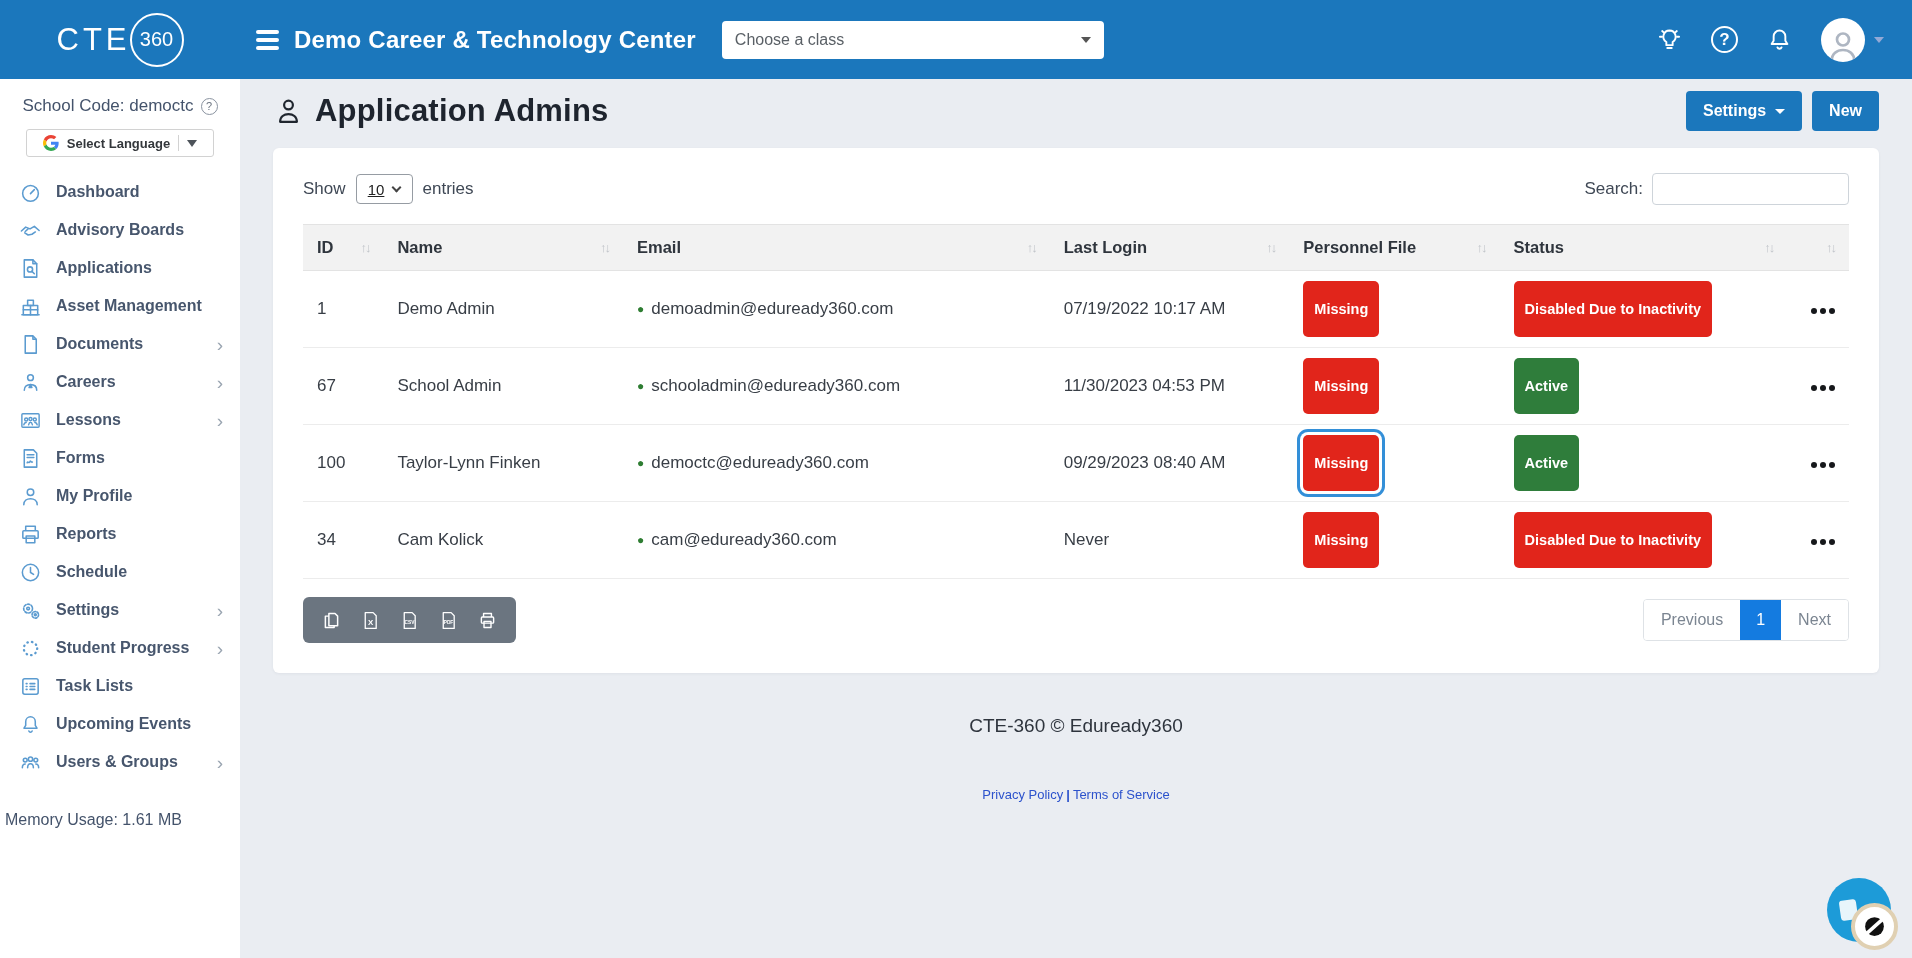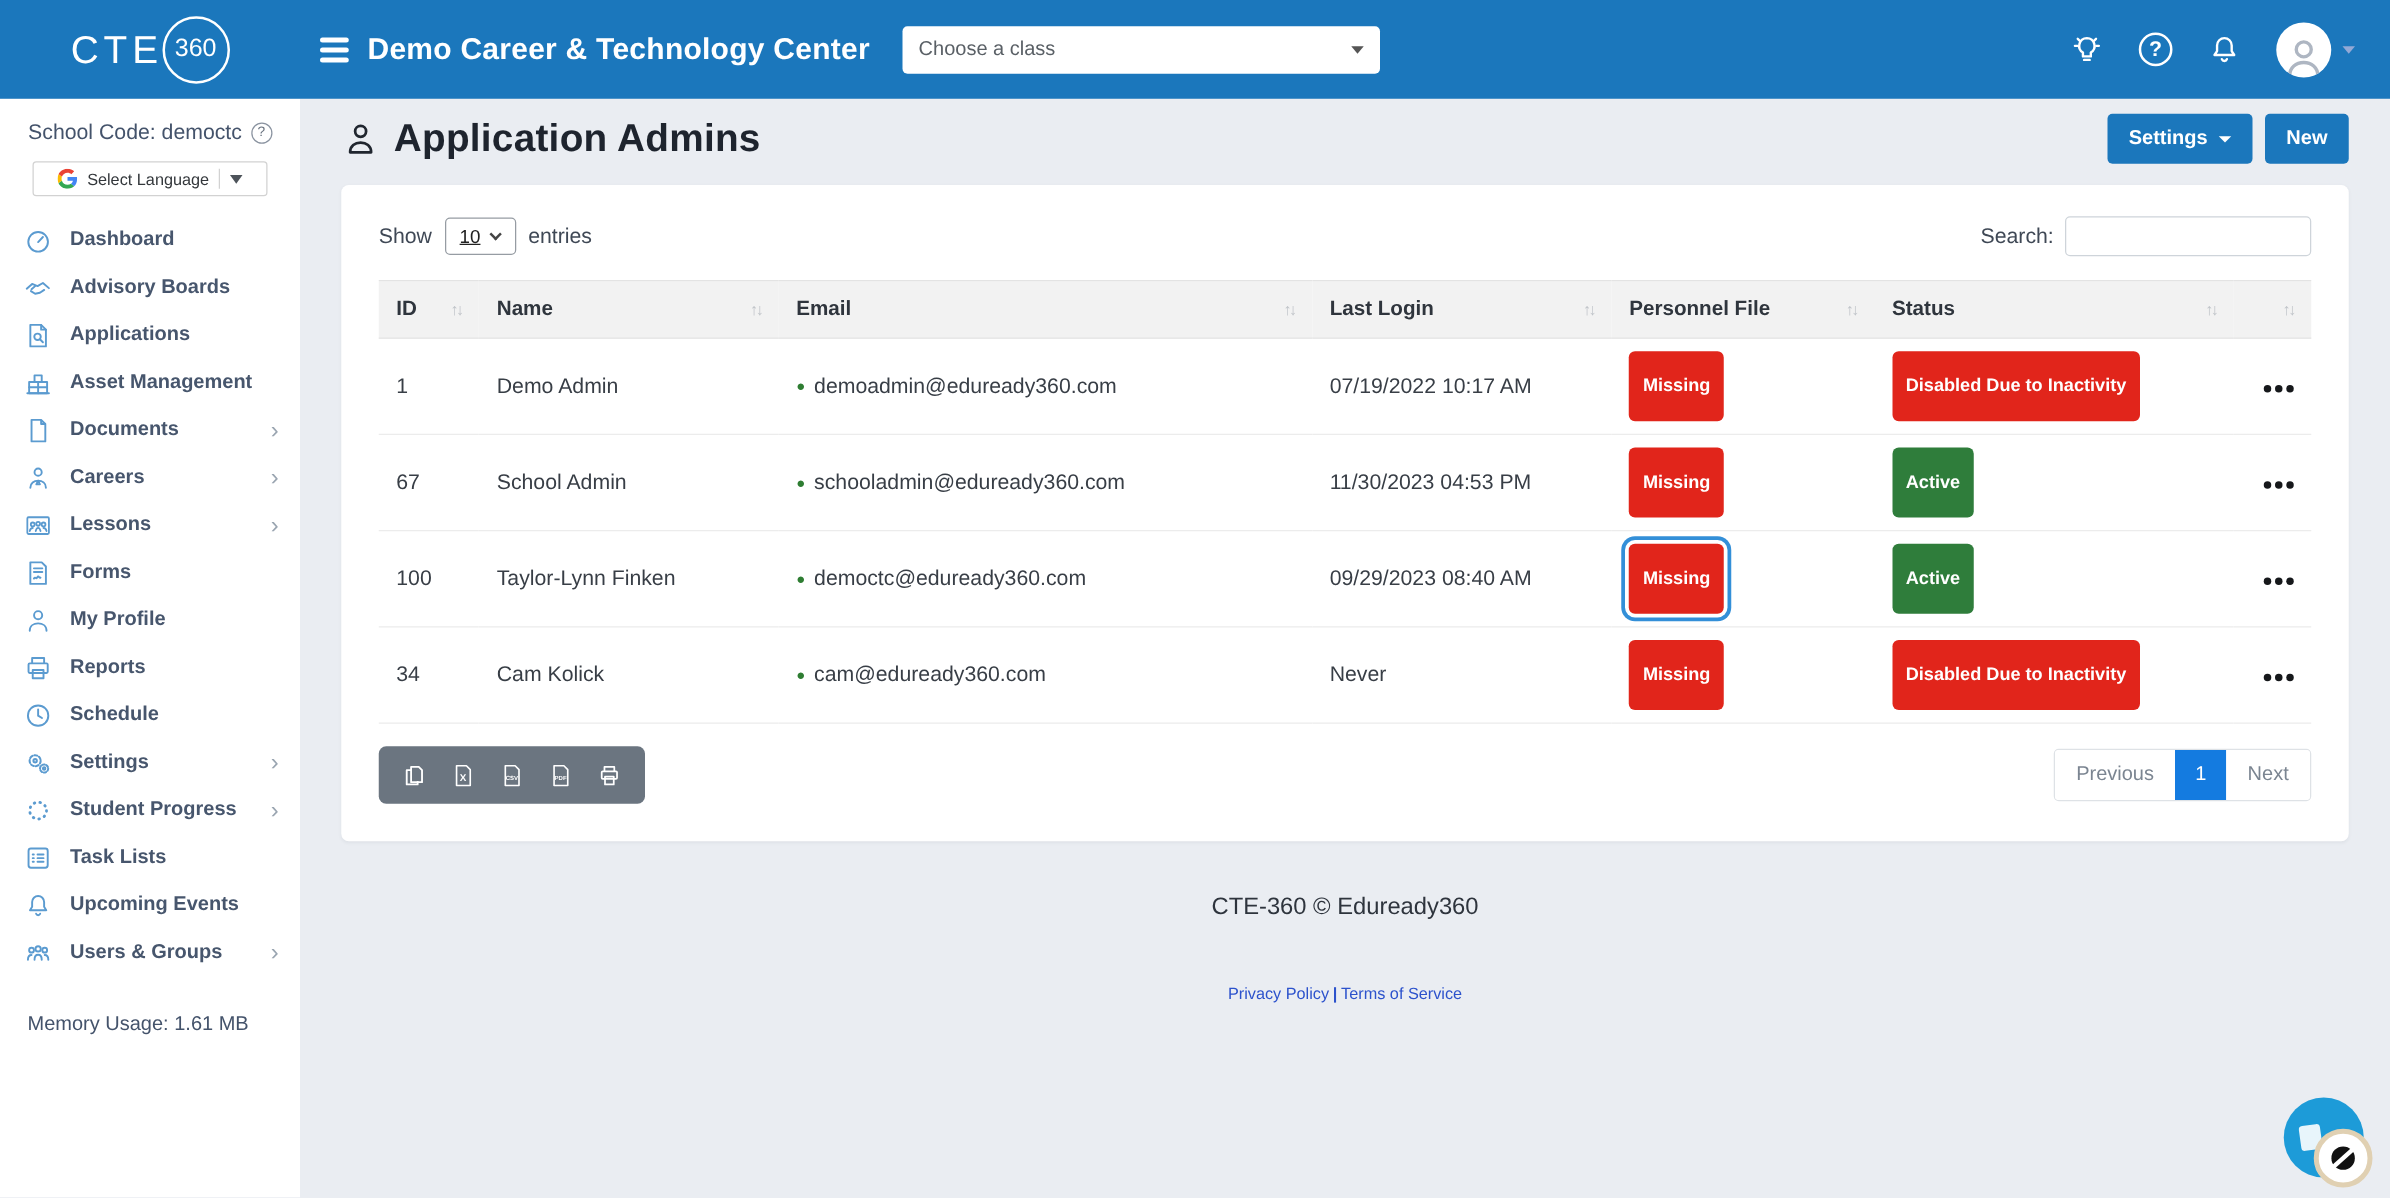--- a/index.html
+++ b/index.html
@@ -21,30 +21,30 @@
   .top-icon { color:#fff; display:flex; align-items:center; justify-content:center; cursor:pointer; }
   .help-bubble { width:27px; height:27px; border:2px solid #fff; border-radius:50%; color:#fff; font-size:17px; font-weight:bold; display:flex; align-items:center; justify-content:center; }
   .avatar-group { display:flex; align-items:center; gap:9px; cursor:pointer; }
   .avatar { width:44px; height:44px; background:#fff; border-radius:50%; display:flex; align-items:flex-end; justify-content:center; overflow:hidden; }
   .avatar-caret { width:0; height:0; border-left:5px solid transparent; border-right:5px solid transparent; border-top:6px solid #93a9d6; }
 
   
   .sidebar { position:absolute; top:79px; left:0; bottom:0; width:240px; background:#fff; }
   .school-code-row { margin-top:17px; display:flex; align-items:center; justify-content:center; gap:7px; color:#44536b; font-size:17px; }
   .help-circle { width:17px; height:17px; border:1px solid #8a93a0; border-radius:50%; font-size:11px; color:#6b7480; display:inline-flex; align-items:center; justify-content:center; cursor:pointer; }
-  .lang-widget { margin:13px auto 0; width:188px; height:28px; border:1px solid #d2d2d2; border-radius:3px; display:flex; align-items:center; justify-content:center; gap:8px; font-size:13px; color:#33373b; background:#fff; cursor:pointer; }
+  .lang-widget { margin:13px auto 0; width:188px; height:28px; border:1px solid #d2d2d2; border-radius:3px; display:flex; align-items:center; justify-content:center; gap:8px; font-size:13px; color:#33373b; background:#fff; cursor:pointer;font-weight:bold; }
   .lang-divider { width:1px; height:16px; background:#d2d2d2; }
   .lang-caret { width:0; height:0; border-left:5px solid transparent; border-right:5px solid transparent; border-top:7px solid #4d535a; }
   .nav { margin-top:16px; }
   .nav-item { height:38px; display:flex; align-items:center; padding:0 17px 0 18px; cursor:pointer; }
   .nav-icon { width:25px; height:25px; color:#5b9bd0; margin-right:13px; display:flex; align-items:center; justify-content:center; flex:none; }
   .nav-icon svg { width:23px; height:23px; }
   .nav-label { font-size:16px; color:#47566d; font-weight:bold; }
   .nav-chevron { margin-left:auto; color:#9aa5b1; font-size:19px; line-height:1; }
-  .memory { margin-top:30px; padding-left:22px; color:#44536b; font-size:16px; }
+  .memory { margin-top:30px; padding-left:5px; color:#44536b; font-size:16px; }
 
   
   .main { position:absolute; left:240px; top:79px; right:0; bottom:0; padding:0 33px; }
   .title-row { display:flex; align-items:center; margin-top:12px; }
   .title-icon { color:#20262f; display:flex; }
   .page-title { font-size:31px; color:#1e242e; font-weight:bold; margin-left:11px; letter-spacing:0.2px; }
   .title-buttons { margin-left:auto; display:flex; gap:10px; }
   .btn-blue { background:#1b77bc; color:#fff; font-weight:bold; font-size:16px; padding:11px 17px; border-radius:4px; display:flex; align-items:center; gap:9px; cursor:pointer; border:none; }
   .btn-blue .caret-down { border-top-color:#fff; border-top-width:5px; }
 

